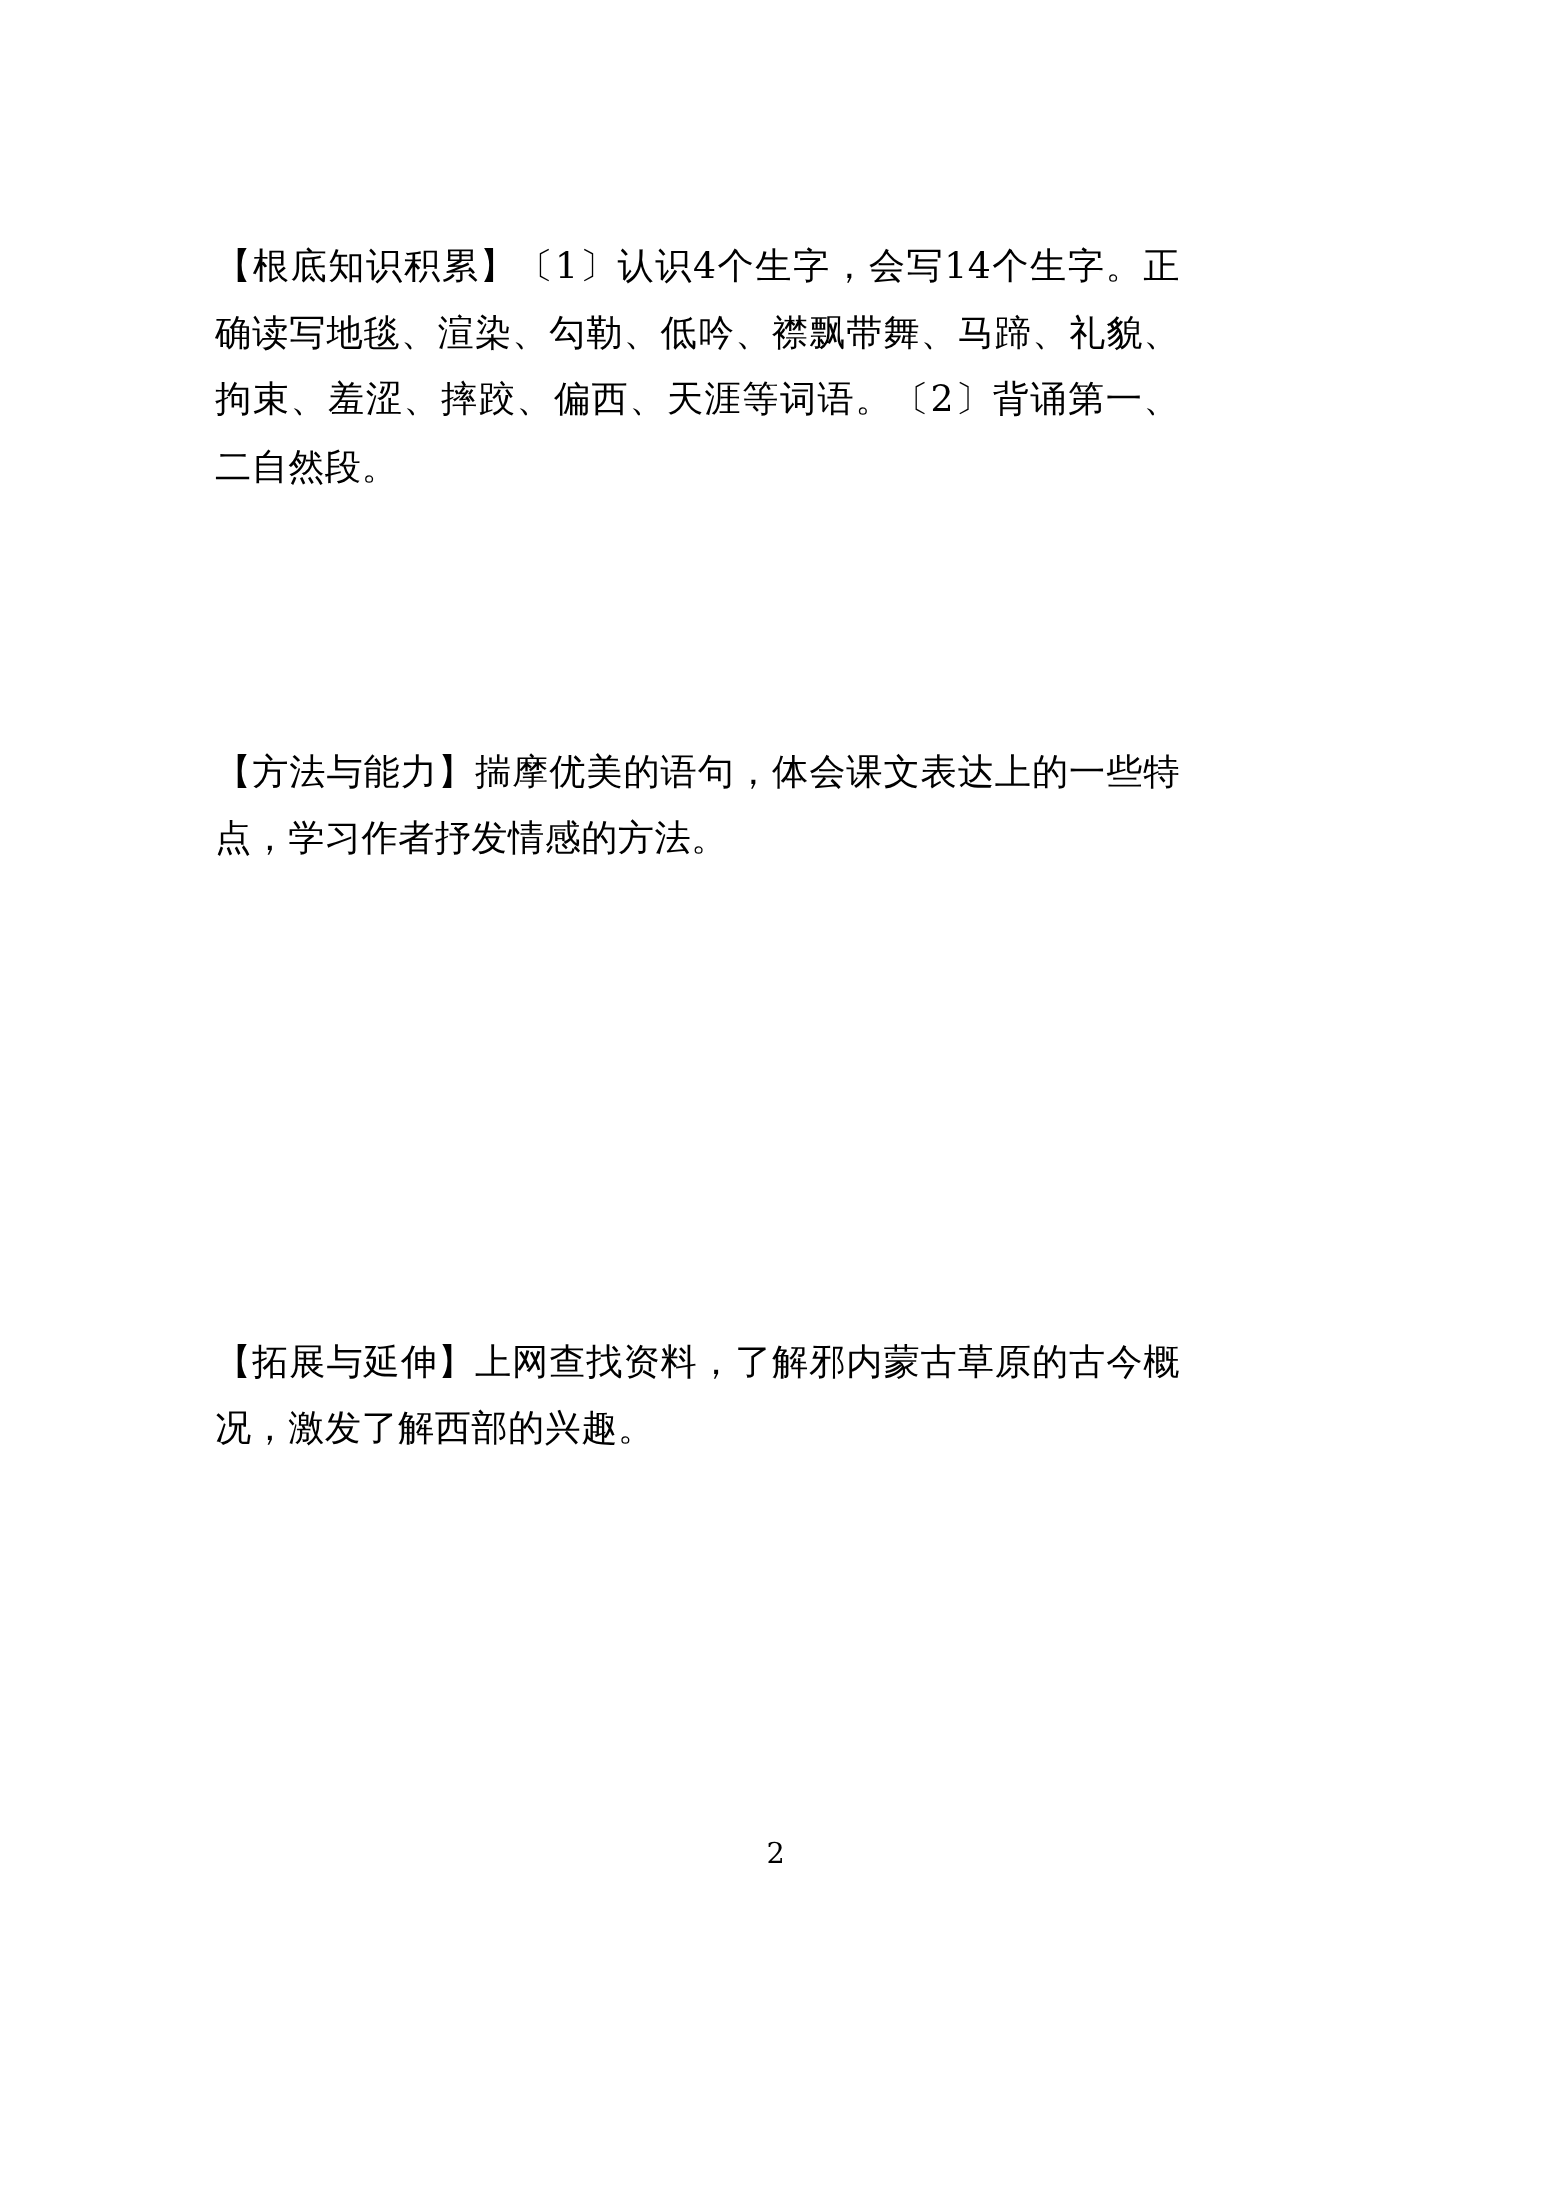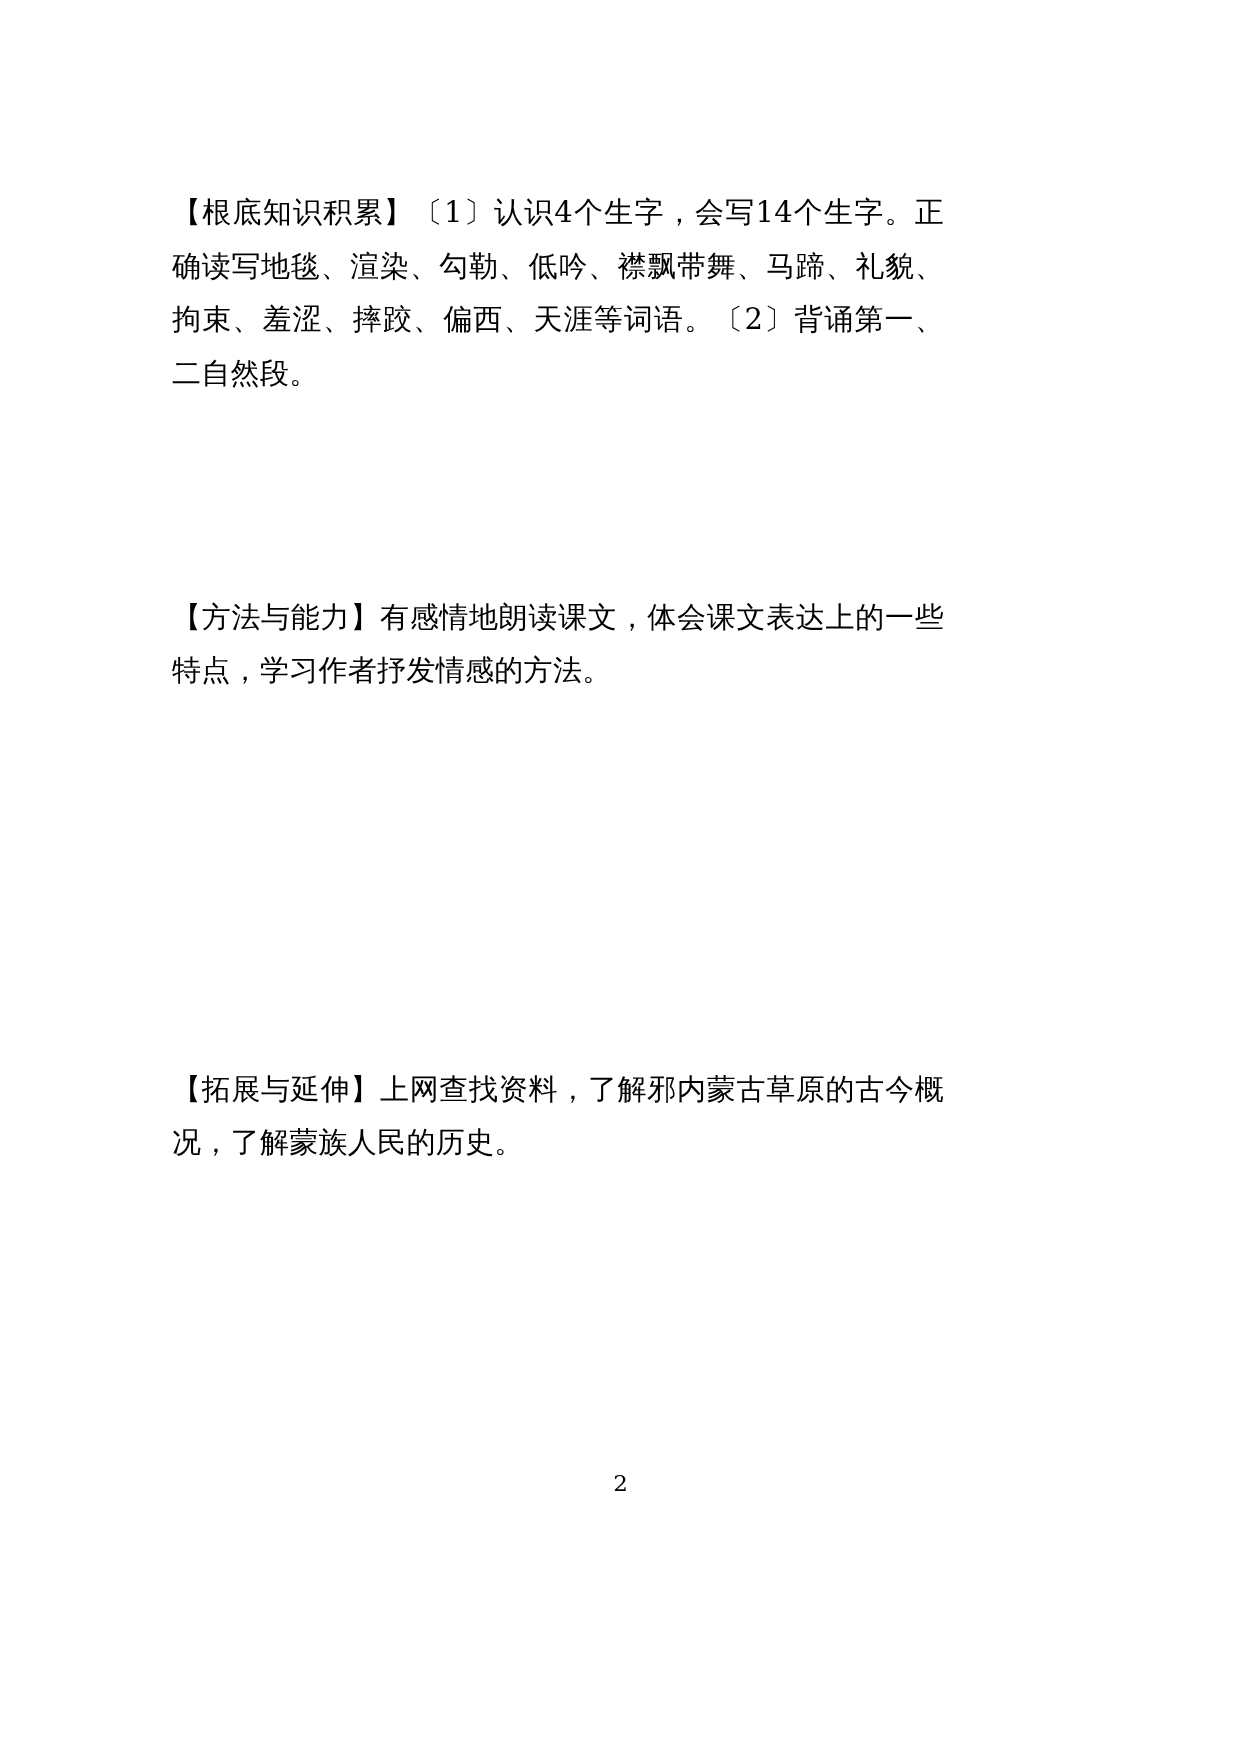--- a/index.html
+++ b/index.html
@@ -46,19 +46,19 @@
     color: #000000;
   }
 </style>
 </head>
 <body>
 
 <div class="page">
   <div class="content">
     <p class="para">【根底知识积累】〔1〕认识4个生字，会写14个生字。正确读写地毯、渲染、勾勒、低吟、襟飘带舞、马蹄、礼貌、拘束、羞涩、摔跤、偏西、天涯等词语。〔2〕背诵第一、二自然段。</p>
     <div class="spacer-1"></div>
-    <p class="para">【方法与能力】有感情地朗读课文，体会课文表达上的一些特点，学习作者抒发情感的方法。</p>
+    <p class="para">【方法与能力】揣摩优美的语句，体会课文表达上的一些特点，学习作者抒发情感的方法。</p>
     <div class="spacer-2"></div>
     <div class="spacer-3"></div>
-    <p class="para">【拓展与延伸】上网查找资料，了解邪内蒙古草原的古今概况，了解蒙族人民的历史。</p>
+    <p class="para">【拓展与延伸】上网查找资料，了解邪内蒙古草原的古今概况，激发了解西部的兴趣。</p>
   </div>
   <div class="page-number">2</div>
 </div>
 
 </body></html>

